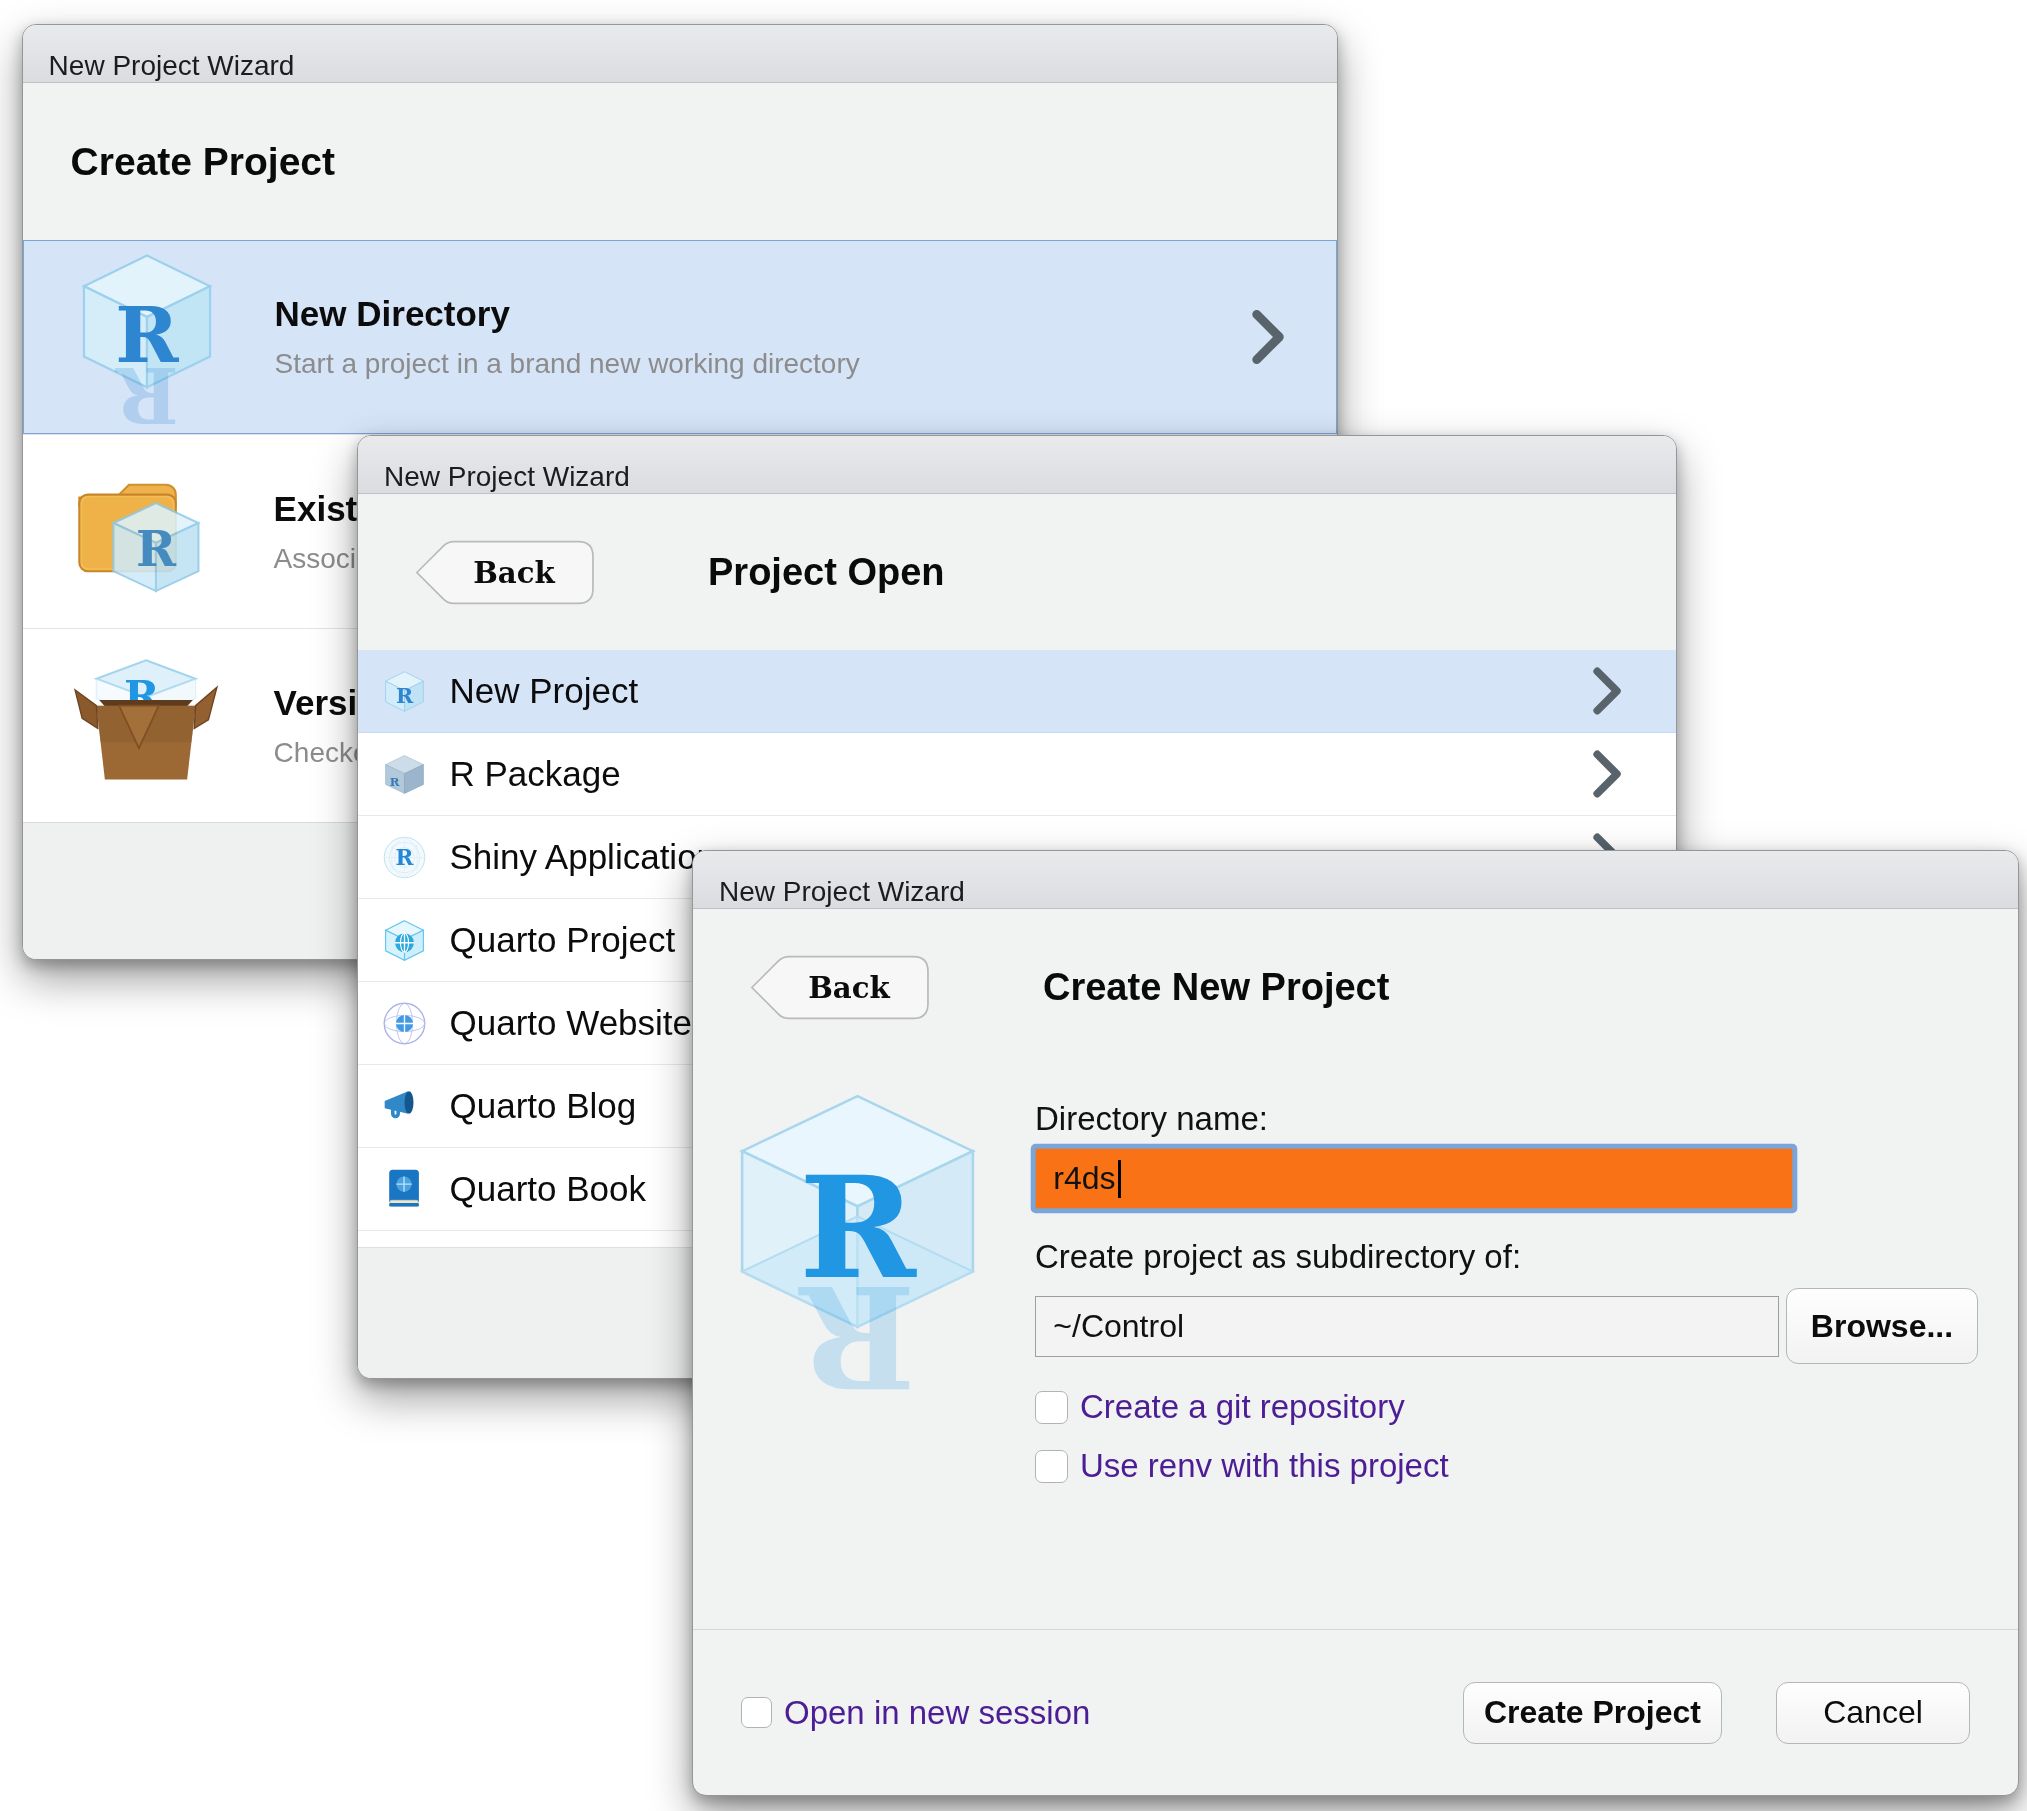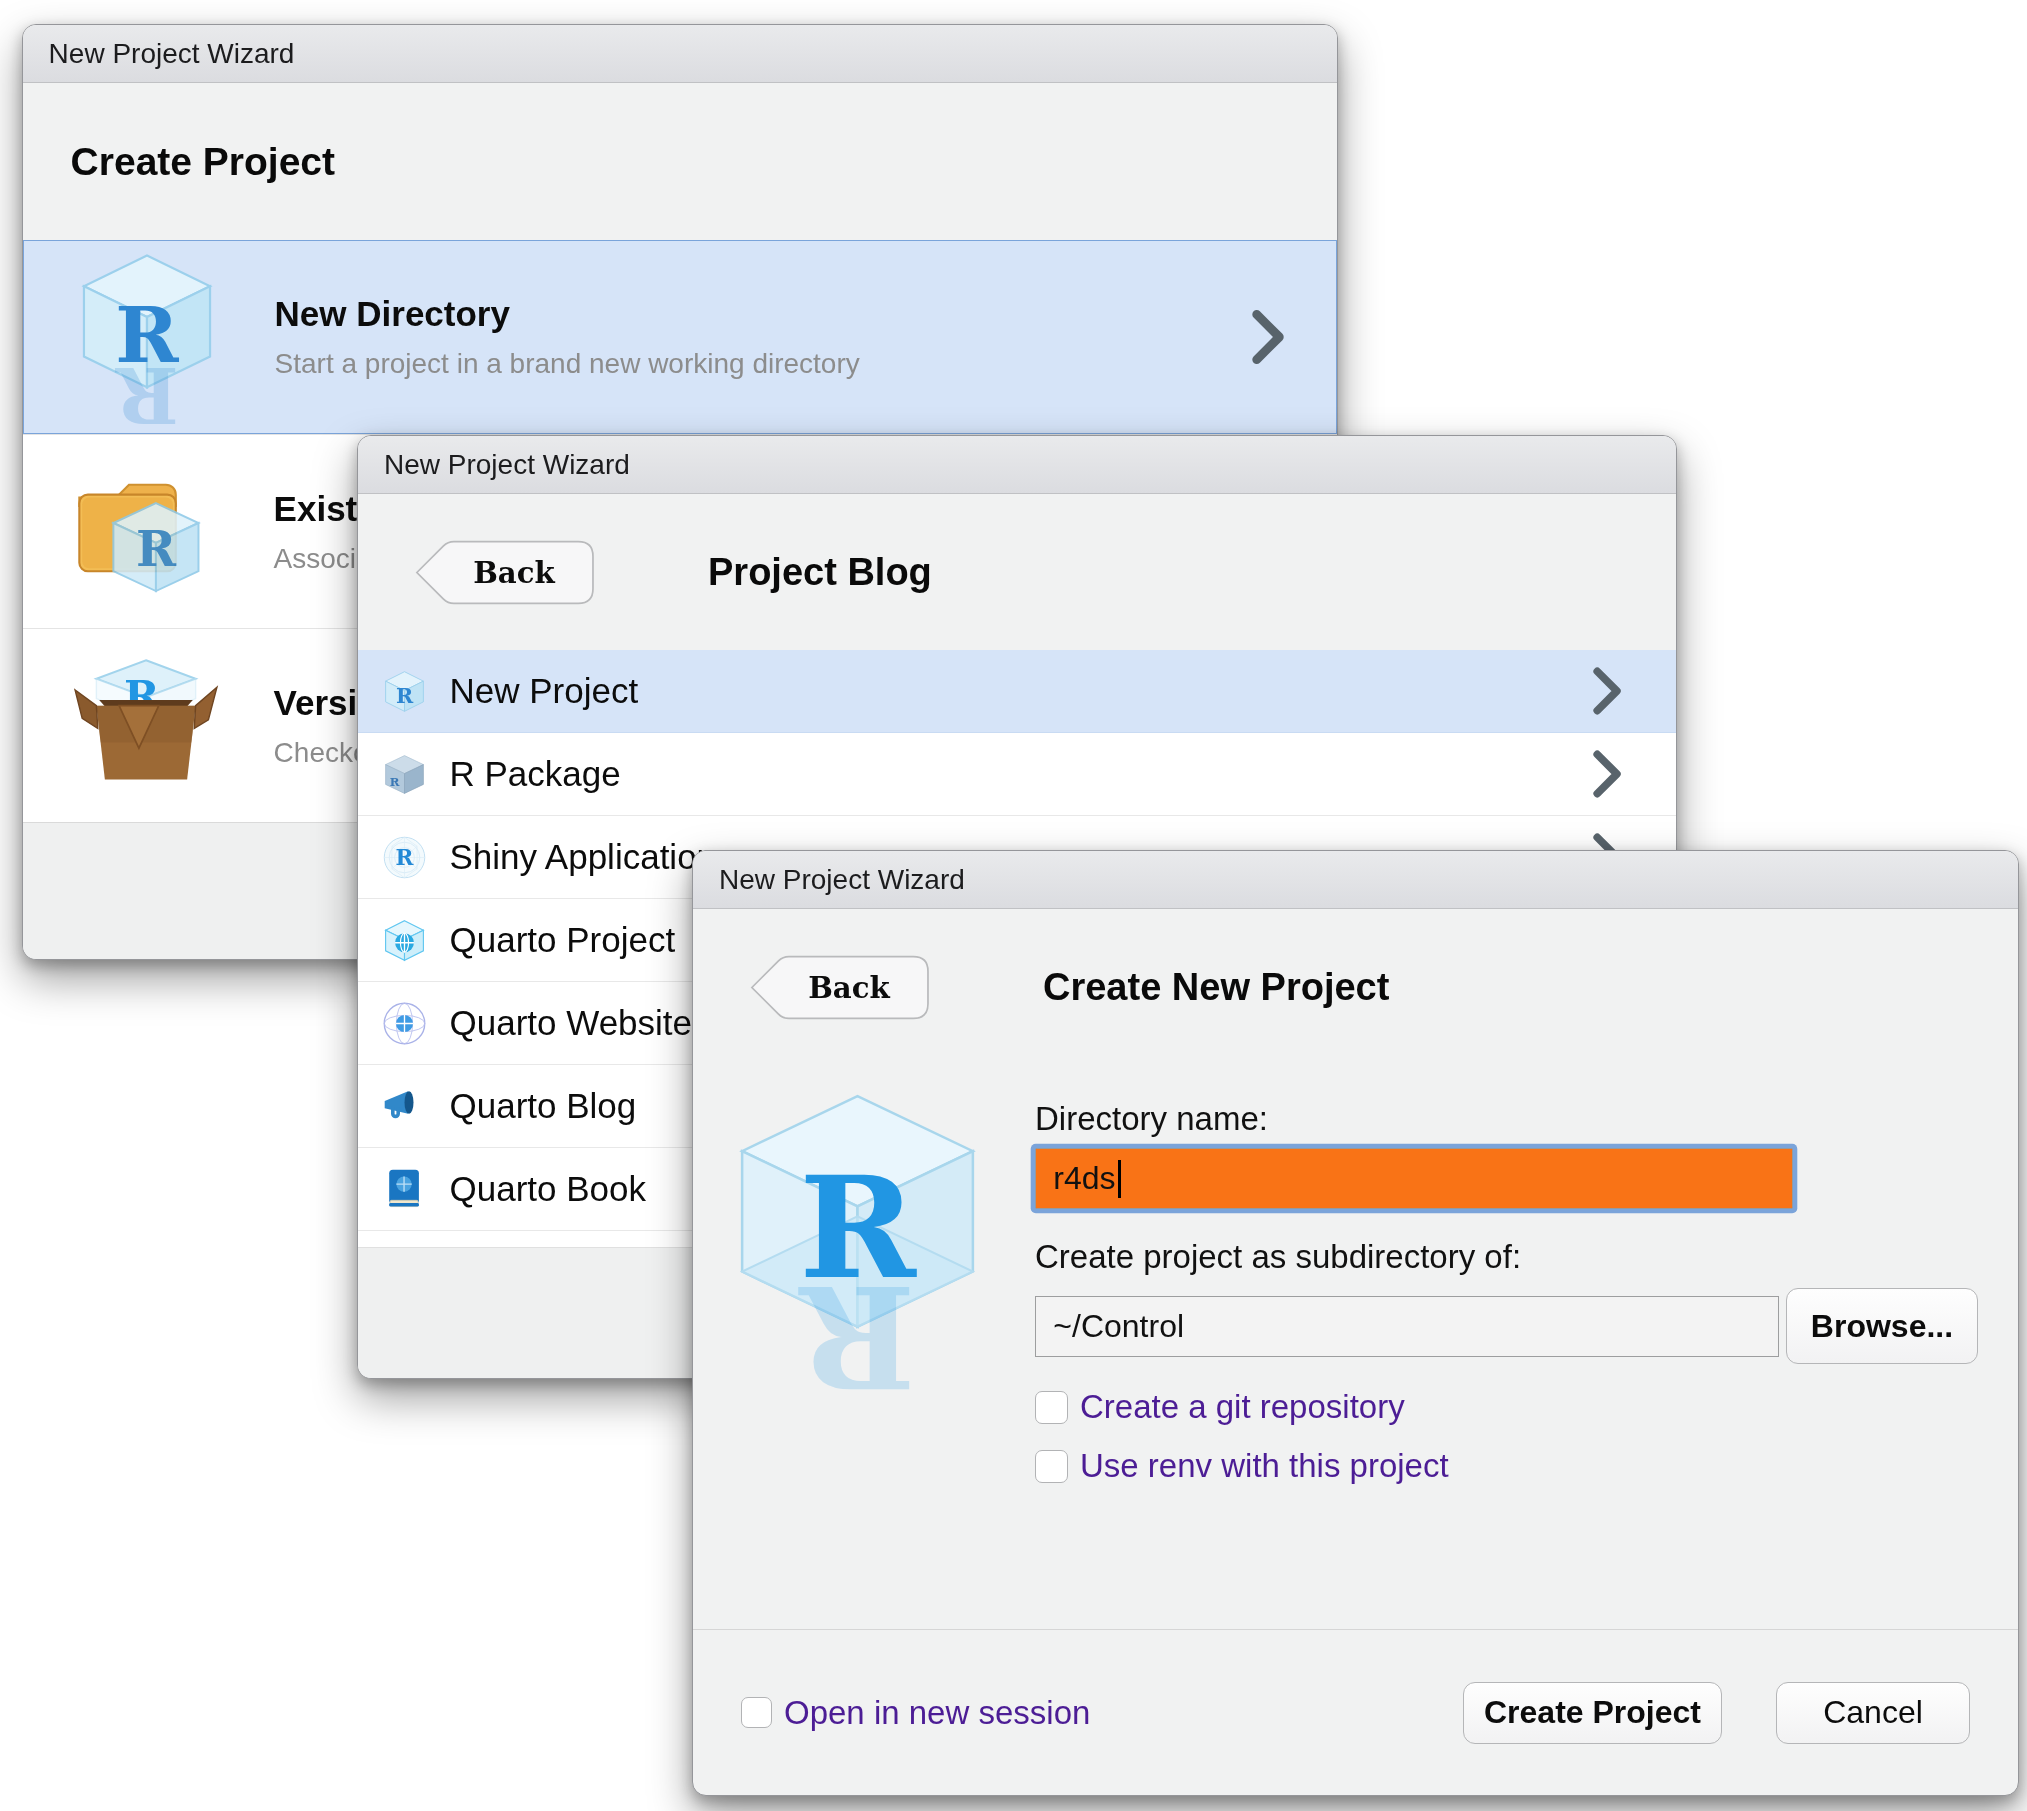--- a/index.html
+++ b/index.html
@@ -18,21 +18,21 @@
     border-radius:14px;
     box-shadow:0 19px 43px rgba(0,0,0,.38), 0 5.2px 14px rgba(0,0,0,.25);
     overflow:hidden;
     display:flex;
     flex-direction:column;
   }
   .titlebar {
     height:58px; flex:none;
     background:linear-gradient(#e9eaec,#dbdce0);
     border-bottom:1.7px solid #c0c1c4;
-    display:flex; align-items:center;
+    display:flex; align-items:flex-end;
     padding:0 26px;
     font-size:28px; color:#1c1c1e;
   }
   
   #dialog-create-project { left:21.6px; top:24px; width:1316px; height:936px; z-index:1; }
   .d1-heading {
     height:157px; flex:none;
     display:flex; align-items:center; padding-left:48px;
     font-size:39px; font-weight:bold; color:#0a0a0a;
   }
@@ -210,21 +210,21 @@
 
 <div class="dialog" id="dialog-project-type">
   <div class="titlebar">
     <span>New Project Wizard</span>
   </div>
   <div class="wizard-header">
     <svg class="back-btn" viewBox="0 0 214 78">
       <path d="M5 39 L36 8 Q41 3 48 3 H193 Q210 3 210 20 V58 Q210 75 193 75 H48 Q41 75 36 70 Z" fill="#f7f7f8" stroke="#b9babc" stroke-width="2"></path>
       <text x="118" y="51" text-anchor="middle" font-size="34" font-weight="bold" fill="#0c0c0c" font-family="Liberation Sans, sans-serif">Back</text>
     </svg>
-    <div class="wizard-heading">Project Blog</div>
+    <div class="wizard-heading">Project Open</div>
   </div>
 
   <div class="type-list">
 
     <div class="type-row selected">
       <svg class="type-icon" viewBox="0 0 100 100">
         <polygon points="50,6 92,27 50,48 8,27" fill="#e3f3fc" stroke="#9cd0ec" stroke-width="2"></polygon>
         <polygon points="8,27 50,48 50,94 8,73" fill="#d2ecf9" stroke="#9cd0ec" stroke-width="2"></polygon>
         <polygon points="92,27 50,48 50,94 92,73" fill="#bfe3f5" stroke="#9cd0ec" stroke-width="2"></polygon>
         <text x="50" y="76" text-anchor="middle" font-size="46" font-weight="bold" fill="#2e86d1">R</text>

